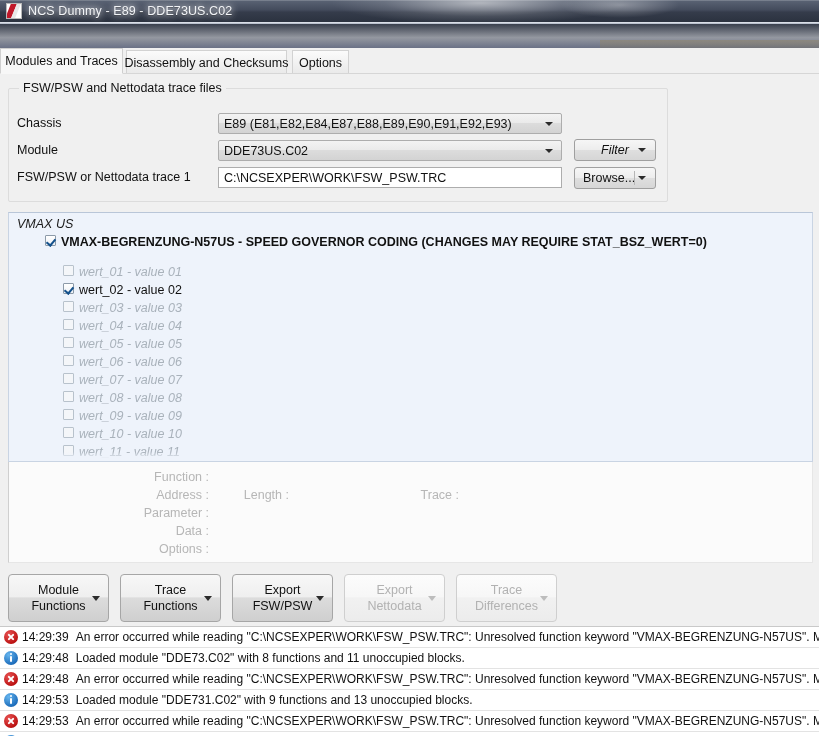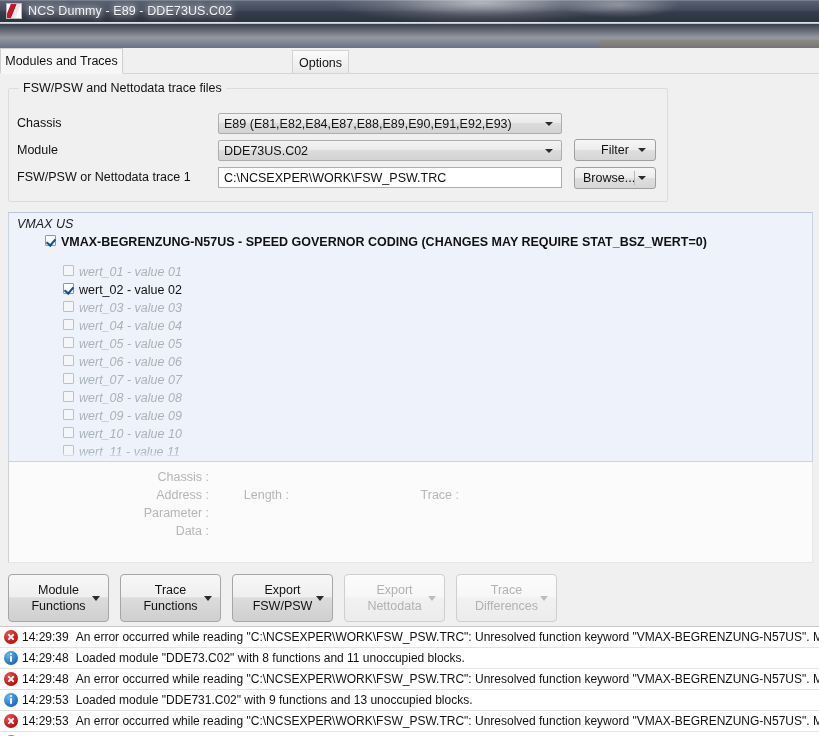--- a/index.html
+++ b/index.html
@@ -225,41 +225,44 @@
     <div class="tb-title">NCS Dummy - E89 - DDE73US.C02</div>
   </div>
   <div class="underbar">
     <div class="ub-shine"></div>
   </div>
 
   <div class="tabstrip">
     <div class="tab active" style="left:0;width:123px;justify-content:center;">
       <span>Modules and Traces</span>
     </div>
+    <div class="tab" style="left:126px;width:161px;">
+      <span>Disassembly and Checksums</span>
+    </div>
     <div class="tab" style="left:292px;width:57px;">
       <span>Options</span>
     </div>
   </div>
 
   <div class="groupbox">
     <div class="gb-legend">FSW/PSW and Nettodata trace files</div>
   </div>
 
   <div class="row-lab" style="left:17px;top:116px;">Chassis</div>
   <div class="combo" style="left:218px;top:113px;width:344px;">
     <span>E89  (E81,E82,E84,E87,E88,E89,E90,E91,E92,E93)</span>
     <span class="arw"></span>
   </div>
 
   <div class="row-lab" style="left:17px;top:143px;">Module</div>
   <div class="combo" style="left:218px;top:140px;width:344px;">
     <span>DDE73US.C02</span>
     <span class="arw"></span>
   </div>
-  <div class="btn" style="left:574px;top:139px;width:82px;height:22px;">
+  <div class="btn" style="left:574px;top:139px;width:82px;height:22px;font-style:italic;">
     <span>Filter</span>
     <span class="split-arw"></span>
   </div>
 
   <div class="row-lab" style="left:17px;top:170px;">FSW/PSW or Nettodata trace 1</div>
   <div class="textfield" style="left:218px;top:167px;width:344px;text-align:right;">
     <span>C:\NCSEXPER\WORK\FSW_PSW.TRC</span>
   </div>
   <div class="btn" style="left:574px;top:167px;width:82px;height:22px;justify-content:flex-start;padding-left:8px;">
     <span>Browse...</span>
@@ -317,26 +320,27 @@
     </div>
     <div class="node dim" style="left:26px;top:232px;">
       <span class="cb dim"></span>
       <span class="node-lbl">wert_11  -  value 11</span>
     </div>
 
     <div class="treefade"></div>
   </div>
 
   <div class="details">
-    <div class="dl" style="left:0;top:8px;width:200px;">Chassis :</div>
+    <div class="dl" style="left:0;top:8px;width:200px;">Function :</div>
     <div class="dl" style="left:0;top:26px;width:200px;">Address :</div>
     <div class="dl" style="left:160px;top:26px;width:120px;">Length :</div>
     <div class="dl" style="left:340px;top:26px;width:110px;">Trace :</div>
     <div class="dl" style="left:0;top:44px;width:200px;">Parameter :</div>
     <div class="dl" style="left:0;top:62px;width:200px;">Data :</div>
+    <div class="dl" style="left:0;top:80px;width:200px;">Options :</div>
   </div>
 
   <div class="abtn" style="left:8px;top:574px;">
     <span>Module</span>
     <span>Functions</span>
     <span class="a-arw"></span>
   </div>
   <div class="abtn" style="left:120px;top:574px;">
     <span>Trace</span>
     <span>Functions</span>

